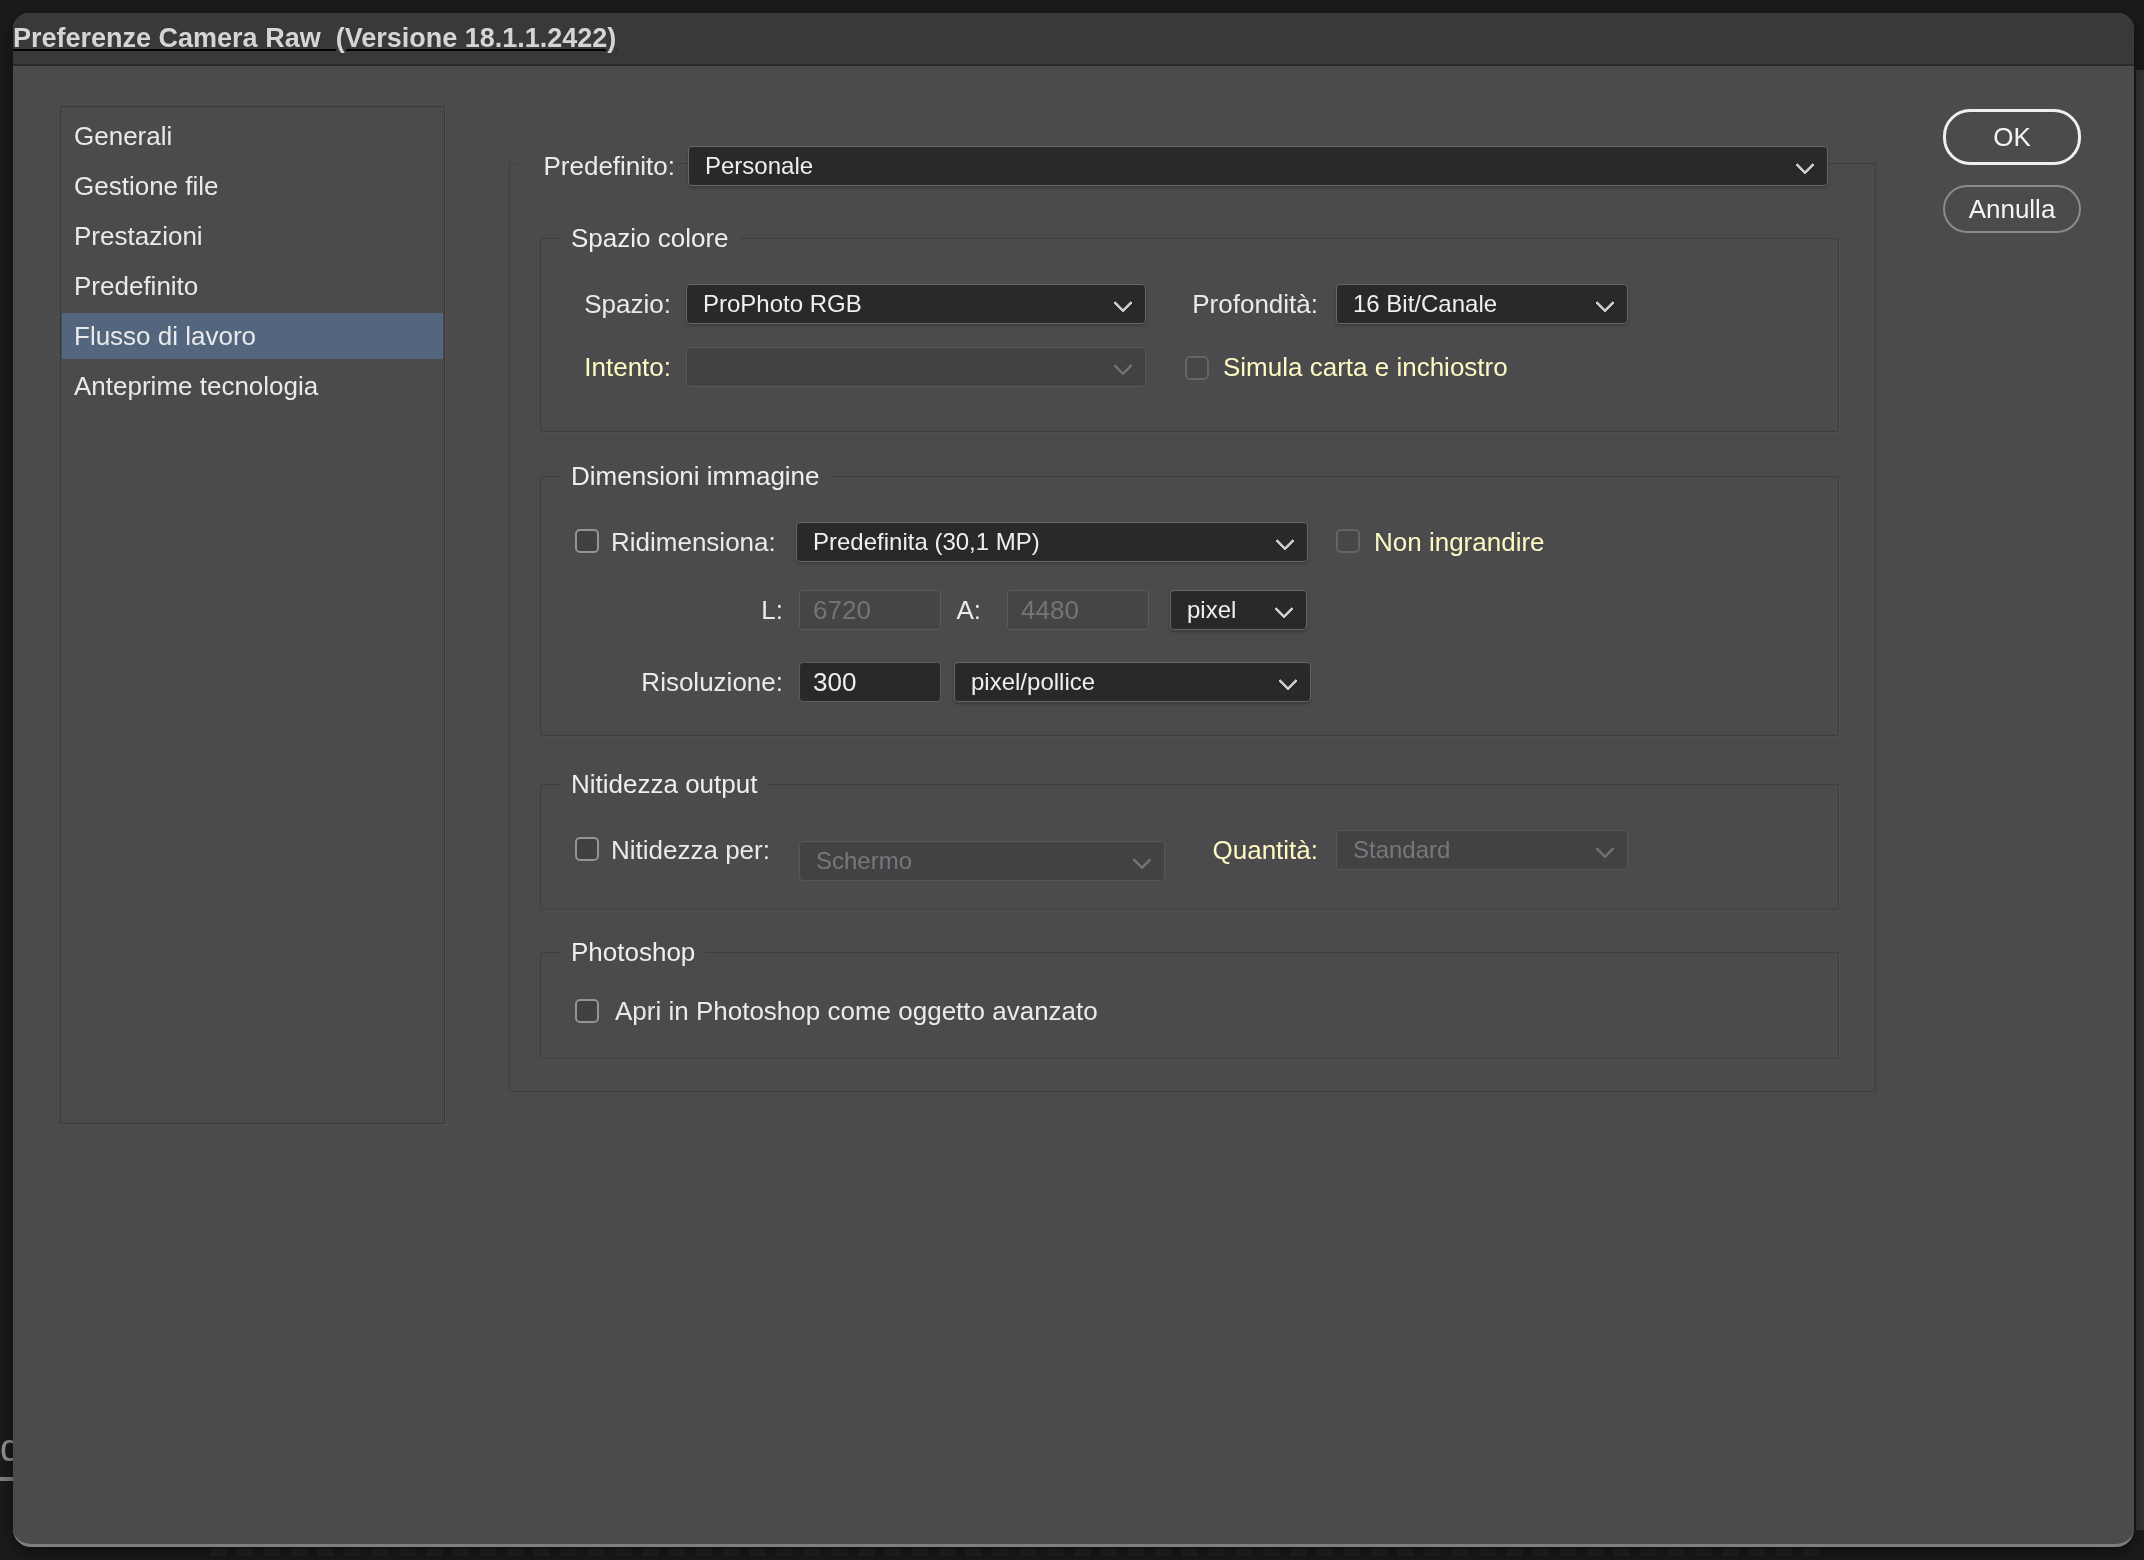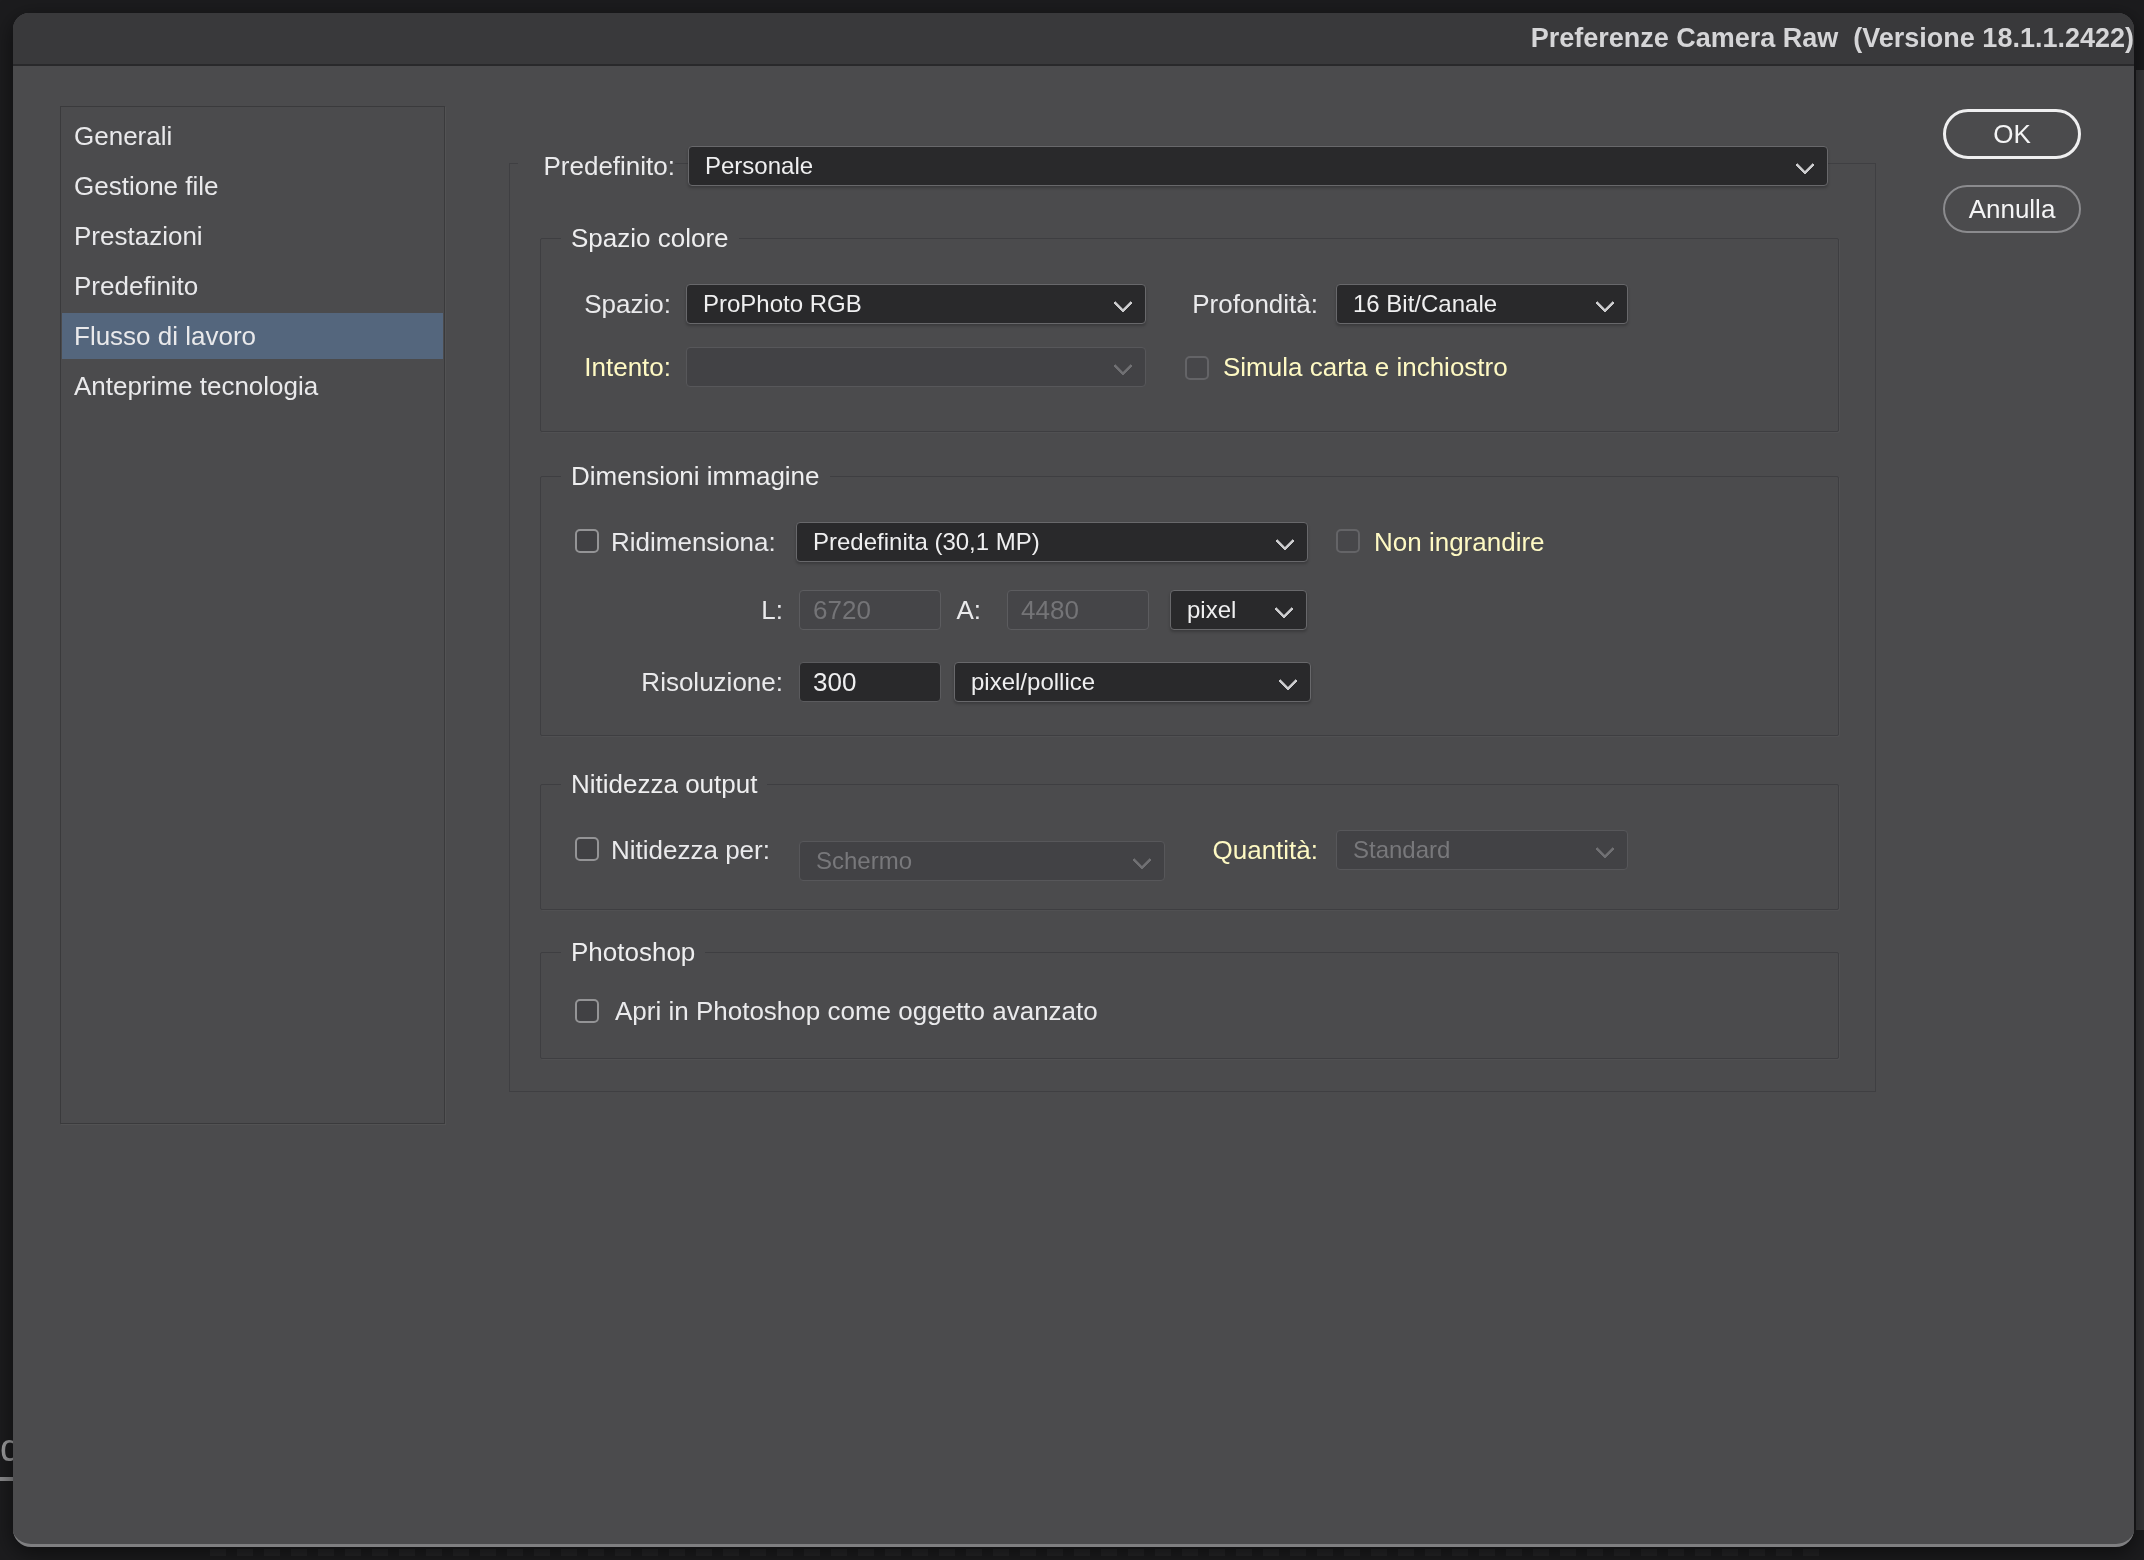--- a/index.html
+++ b/index.html
@@ -19,21 +19,21 @@
   
   .dialog{
     left:13px;top:13px;width:2121px;height:1534px;box-sizing:border-box;
     background:#4b4b4d;border-radius:16px 16px 18px 18px;
     border-bottom:3px solid #7f7f81;
     box-shadow:0 6px 22px rgba(0,0,0,.55);
   }
   .titlebar{
     left:0;top:0;width:100%;height:51px;background:#39393b;
     border-radius:16px 16px 0 0;border-bottom:2px solid #29292b;
-    display:flex;align-items:center;justify-content:flex-end;
+    display:flex;align-items:center;justify-content:flex-start;text-decoration:underline;
   }
   .title{font-size:27px;font-weight:700;color:#d5d5d7;white-space:pre;}
   
   .sidebar{
     left:47px;top:93px;width:385px;height:1018px;box-sizing:border-box;
     border:1px solid #3a3a3c;box-shadow:1px 1px 0 rgba(255,255,255,.04);
   }
   .side-item{
     position:absolute;left:1px;right:1px;height:46px;
     display:flex;align-items:center;padding-left:12px;
@@ -77,21 +77,21 @@
     position:absolute;top:-18px;left:20px;height:34px;line-height:34px;
     background:#4b4b4d;padding:0 10px;font-size:26px;color:#eeeeef;white-space:nowrap;
   }
   .legendbg{background:#4b4b4d;z-index:2;}
   
   .btn{
     position:absolute;left:1930px;width:138px;border-radius:27px;box-sizing:border-box;
     display:flex;align-items:center;justify-content:center;
     color:#f4f4f5;font-size:26px;cursor:default;background:transparent;
   }
-  .btn-ok{top:96px;height:50px;border:3px solid #efeff0;}
+  .btn-ok{top:96px;height:56px;border:3px solid #efeff0;}
   .btn-cancel{top:172px;height:48px;border:2px solid #8b8b8e;}
 </style>
 </head>
 <body>
 
 <div class="abs bg-letter">d</div>
 <div class="abs bg-line"></div>
 <div class="abs bg-right-sliver"></div>
 <div class="abs bottom-ticks"></div>
 

